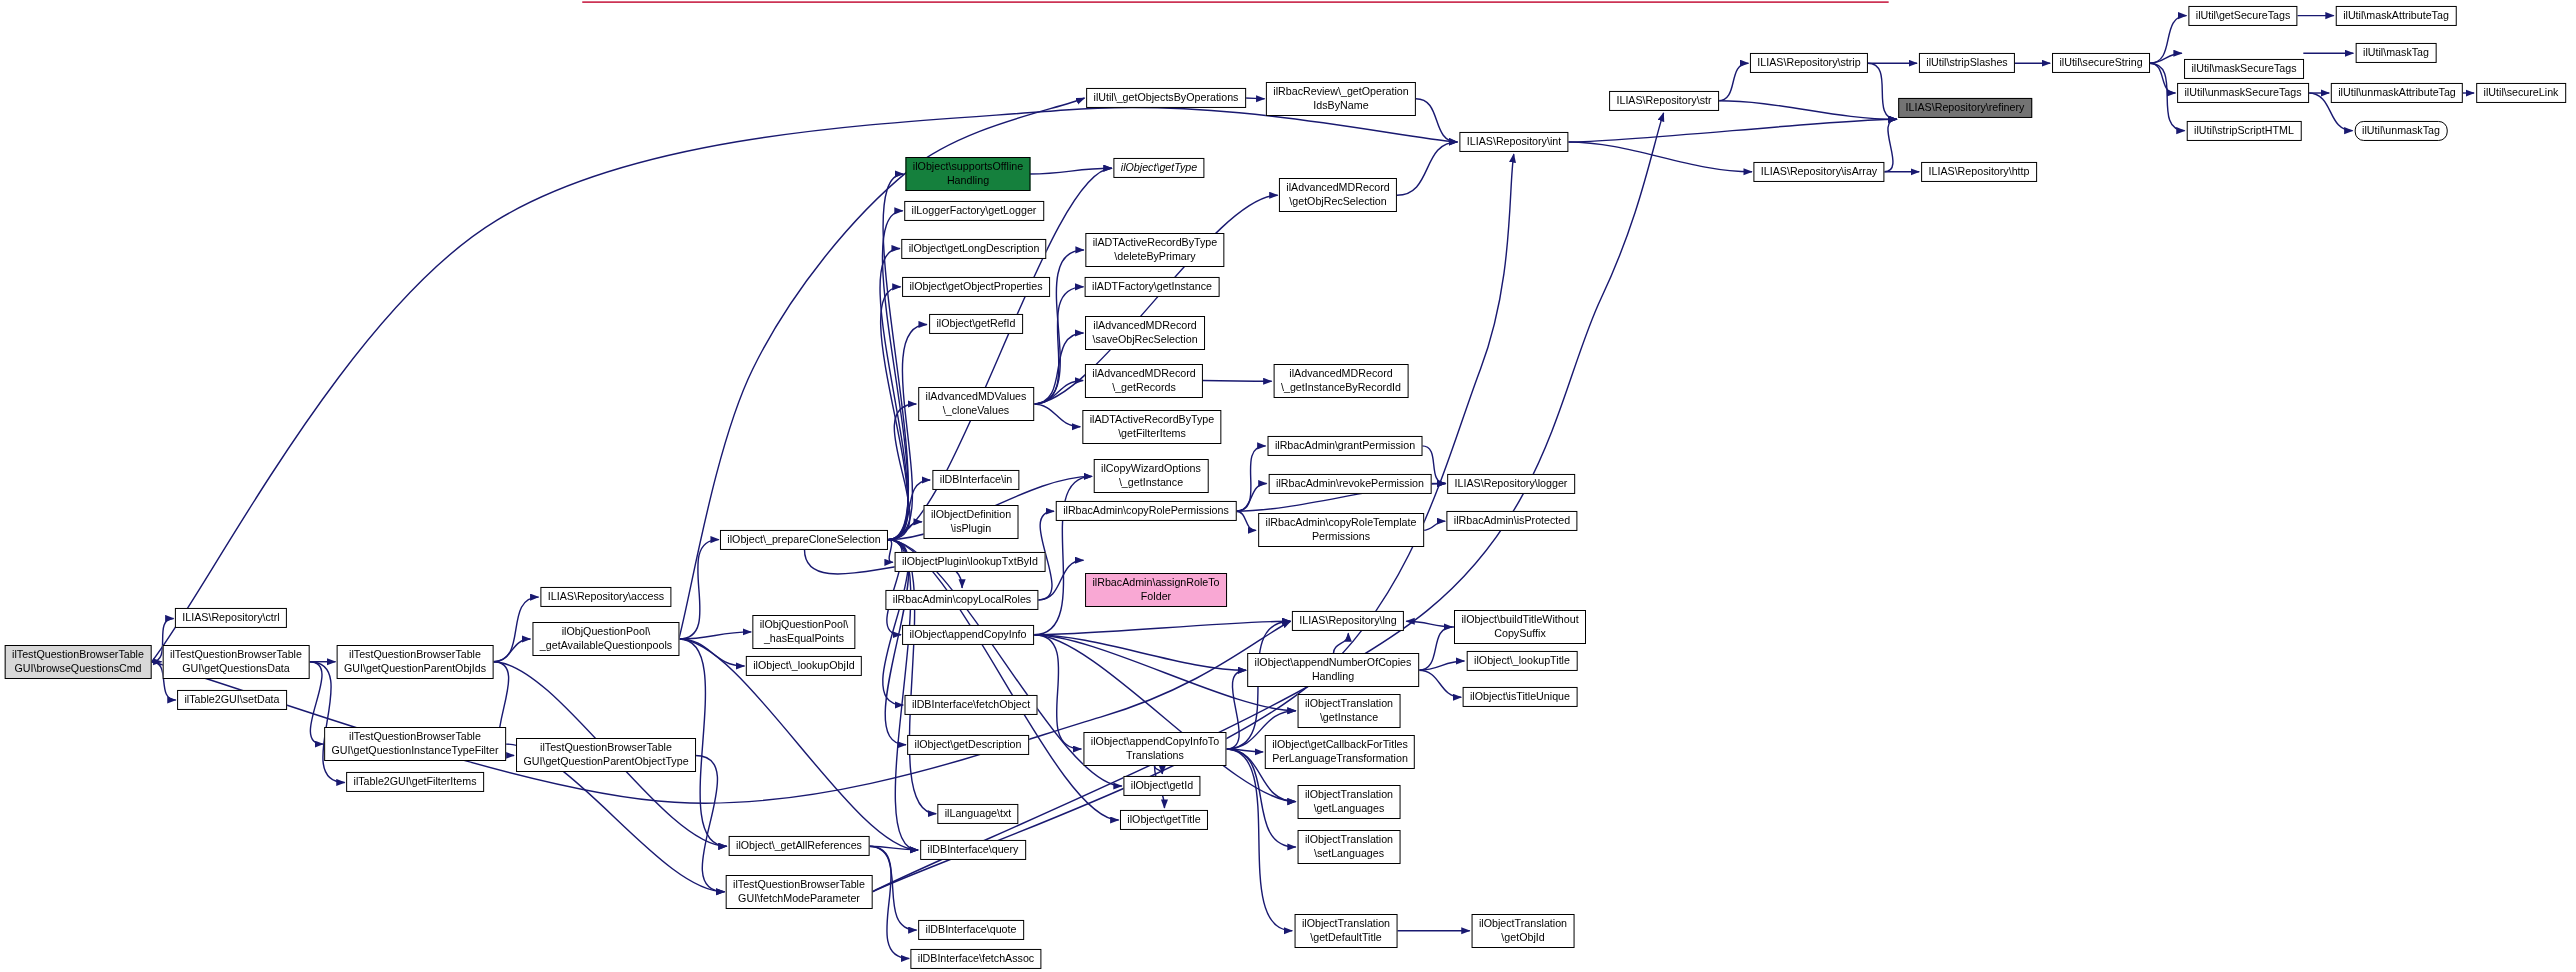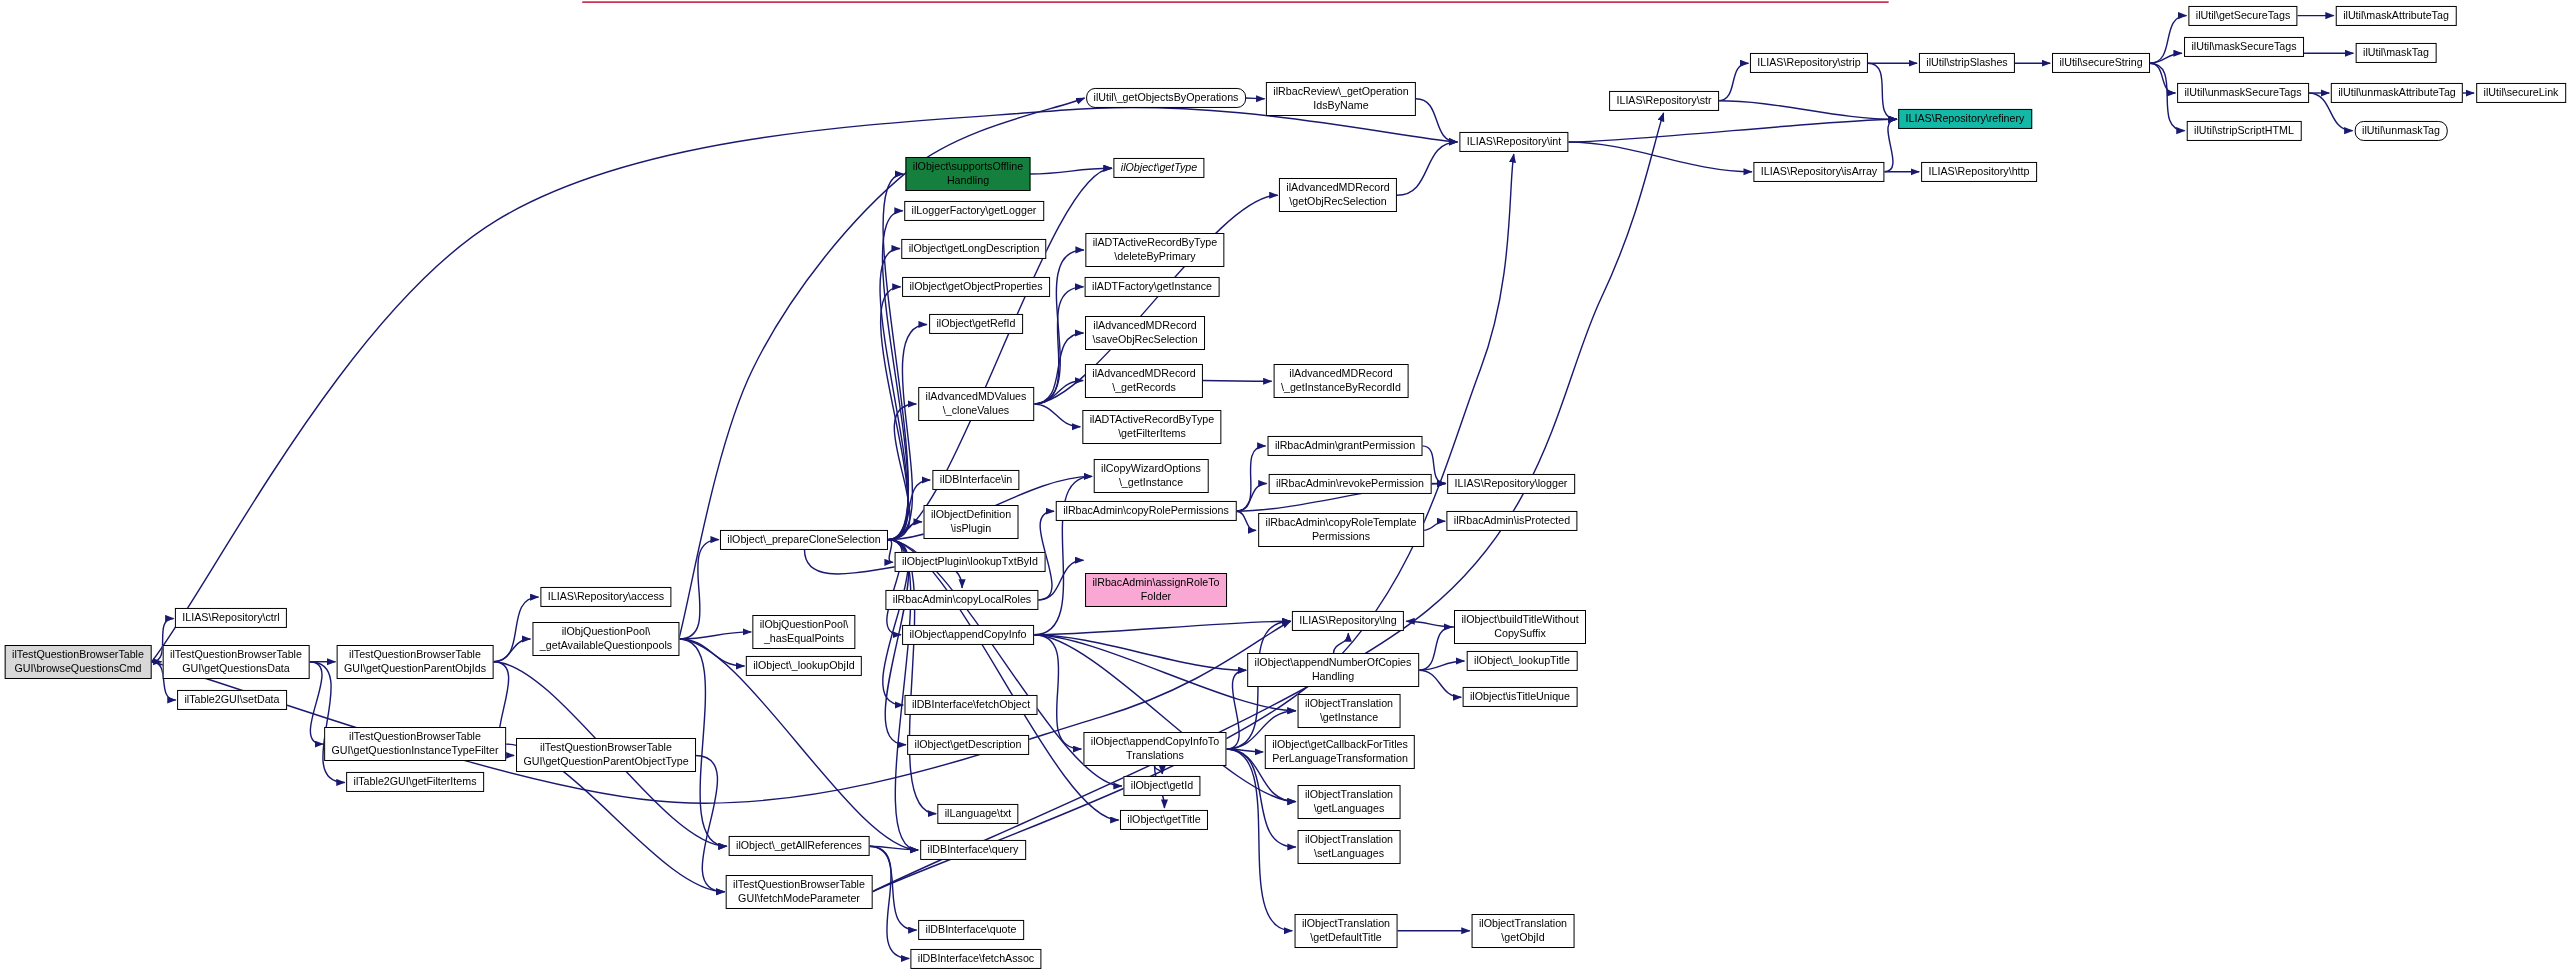--- a/index.html
+++ b/index.html
@@ -272,21 +272,21 @@
     <div class="node" title="ilObject\appendCopyInfoToTranslations" style="left: 1155px; top: 749px; background: rgb(255, 255, 255); border-color: rgb(0, 0, 0); color: rgb(0, 0, 0);">
       <div class="nl">ilObject\appendCopyInfoTo</div>
       <div class="nl">Translations</div>
     </div>
     <div class="node" title="ilObject\getId" style="left: 1162px; top: 786px; background: rgb(255, 255, 255); border-color: rgb(0, 0, 0); color: rgb(0, 0, 0);">
       <div class="nl">ilObject\getId</div>
     </div>
     <div class="node" title="ilObject\getTitle" style="left: 1164px; top: 820px; background: rgb(255, 255, 255); border-color: rgb(0, 0, 0); color: rgb(0, 0, 0);">
       <div class="nl">ilObject\getTitle</div>
     </div>
-    <div class="node" title="ilUtil\_getObjectsByOperations" style="left: 1166px; top: 98px; background: rgb(255, 255, 255); border-color: rgb(0, 0, 0); color: rgb(0, 0, 0); border-radius: 9px;">
+    <div class="node" title="ilUtil\_getObjectsByOperations" style="left: 1166px; top: 98px; background: rgb(255, 255, 255); border-color: rgb(0, 0, 0); color: rgb(0, 0, 0);">
       <div class="nl">ilUtil\_getObjectsByOperations</div>
     </div>
     <div class="node" title="ilRbacReview\_getOperationIdsByName" style="left: 1341px; top: 99px; background: rgb(255, 255, 255); border-color: rgb(0, 0, 0); color: rgb(0, 0, 0);">
       <div class="nl">ilRbacReview\_getOperation</div>
       <div class="nl">IdsByName</div>
     </div>
     <div class="node" title="ilAdvancedMDRecord\getObjRecSelection" style="left: 1338px; top: 195px; background: rgb(255, 255, 255); border-color: rgb(0, 0, 0); color: rgb(0, 0, 0);">
       <div class="nl">ilAdvancedMDRecord</div>
       <div class="nl">\getObjRecSelection</div>
     </div>
@@ -359,33 +359,33 @@
     </div>
     <div class="node" title="ILIAS\Repository\strip" style="left: 1809px; top: 63px; background: rgb(255, 255, 255); border-color: rgb(0, 0, 0); color: rgb(0, 0, 0);">
       <div class="nl">ILIAS\Repository\strip</div>
     </div>
     <div class="node" title="ILIAS\Repository\isArray" style="left: 1819px; top: 172px; background: rgb(255, 255, 255); border-color: rgb(0, 0, 0); color: rgb(0, 0, 0);">
       <div class="nl">ILIAS\Repository\isArray</div>
     </div>
     <div class="node" title="ilUtil\stripSlashes" style="left: 1967px; top: 63px; background: rgb(255, 255, 255); border-color: rgb(0, 0, 0); color: rgb(0, 0, 0);">
       <div class="nl">ilUtil\stripSlashes</div>
     </div>
-    <div class="node" title="ILIAS\Repository\refinery" style="left: 1965px; top: 119px; background: #14b8a6; border-color: rgb(0, 0, 0); color: rgb(0, 0, 0);">
+    <div class="node" title="ILIAS\Repository\refinery" style="left: 1965px; top: 108px; background: #737373; border-color: rgb(0, 0, 0); color: rgb(0, 0, 0);">
       <div class="nl">ILIAS\Repository\refinery</div>
     </div>
     <div class="node" title="ILIAS\Repository\http" style="left: 1979px; top: 172px; background: rgb(255, 255, 255); border-color: rgb(0, 0, 0); color: rgb(0, 0, 0);">
       <div class="nl">ILIAS\Repository\http</div>
     </div>
     <div class="node" title="ilUtil\secureString" style="left: 2101px; top: 63px; background: rgb(255, 255, 255); border-color: rgb(0, 0, 0); color: rgb(0, 0, 0);">
       <div class="nl">ilUtil\secureString</div>
     </div>
     <div class="node" title="ilUtil\getSecureTags" style="left: 2243px; top: 15.6px; background: rgb(255, 255, 255); border-color: rgb(0, 0, 0); color: rgb(0, 0, 0);">
       <div class="nl">ilUtil\getSecureTags</div>
     </div>
-    <div class="node" title="ilUtil\maskSecureTags" style="left: 2244px; top: 47px; background: rgb(255, 255, 255); border-color: rgb(0, 0, 0); color: rgb(0, 0, 0);">
+    <div class="node" title="ilUtil\maskSecureTags" style="left: 2244px; top: 69px; background: rgb(255, 255, 255); border-color: rgb(0, 0, 0); color: rgb(0, 0, 0);">
       <div class="nl">ilUtil\maskSecureTags</div>
     </div>
     <div class="node" title="ilUtil\unmaskSecureTags" style="left: 2243px; top: 93px; background: rgb(255, 255, 255); border-color: rgb(0, 0, 0); color: rgb(0, 0, 0);">
       <div class="nl">ilUtil\unmaskSecureTags</div>
     </div>
     <div class="node" title="ilUtil\stripScriptHTML" style="left: 2244px; top: 131px; background: rgb(255, 255, 255); border-color: rgb(0, 0, 0); color: rgb(0, 0, 0);">
       <div class="nl">ilUtil\stripScriptHTML</div>
     </div>
     <div class="node" title="ilUtil\maskAttributeTag" style="left: 2396px; top: 15.6px; background: rgb(255, 255, 255); border-color: rgb(0, 0, 0); color: rgb(0, 0, 0);">
       <div class="nl">ilUtil\maskAttributeTag</div>

